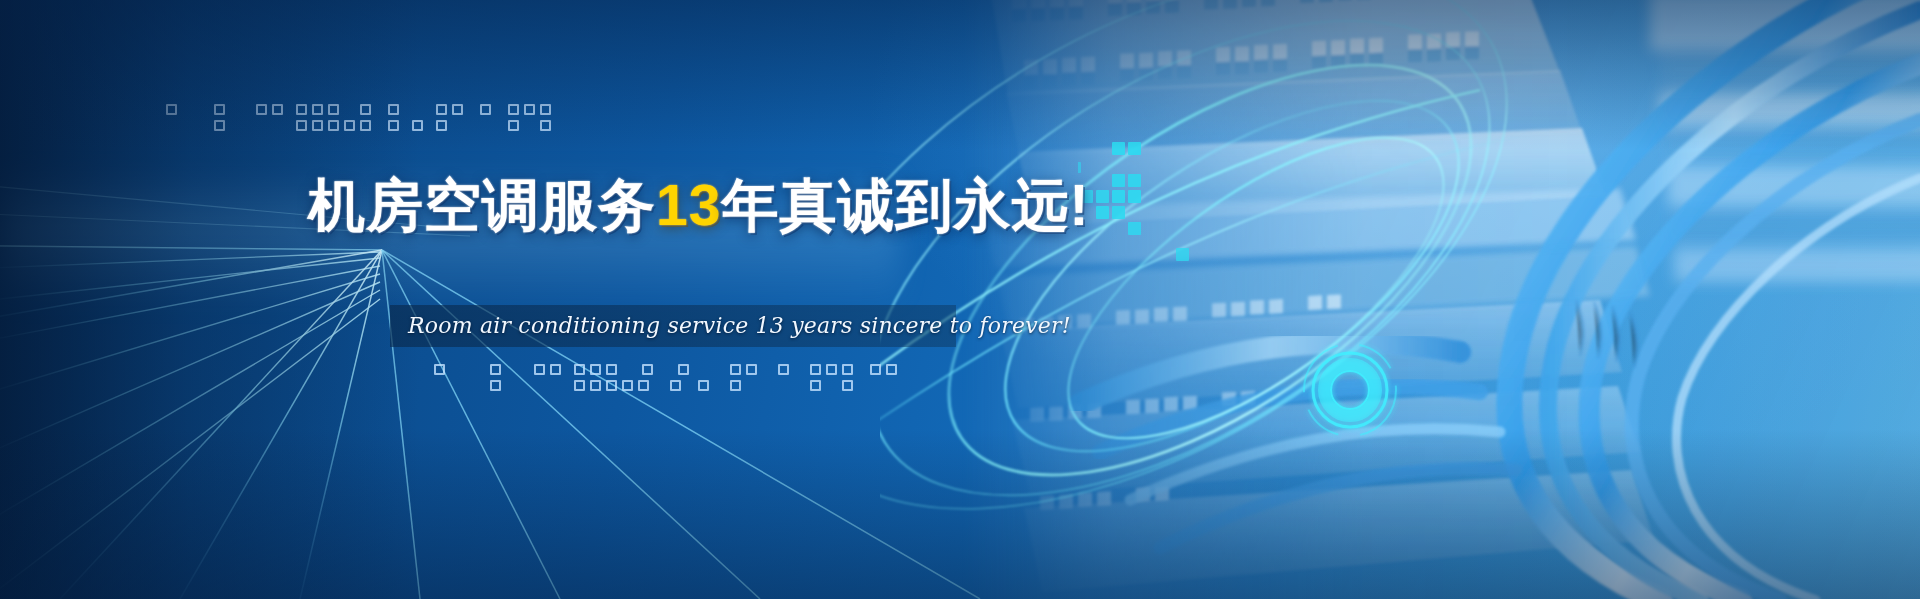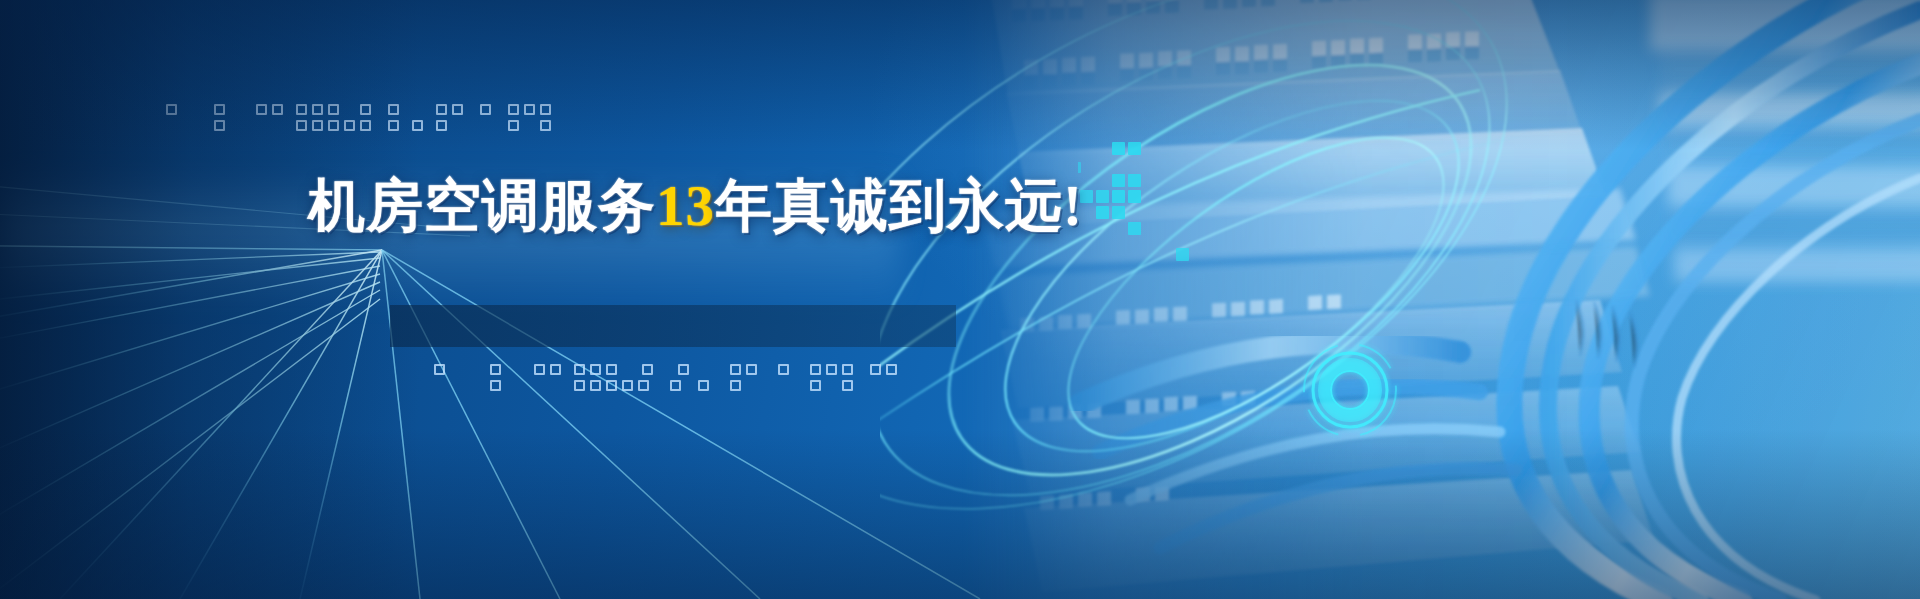--- a/index.html
+++ b/index.html
@@ -67,21 +67,21 @@
     position:absolute; width:11px; height:11px;
     border:2px solid rgba(196,226,255,.80);
     border-radius:1px;
   }
 
   
   .headline{
     position:absolute; left:308px; top:168px;
     font-size:57px; font-weight:bold; letter-spacing:1px;
     color:#ffffff; white-space:nowrap;
-    font-family:Liberation Serif, serif;
+    font-family:Liberation Sans, sans-serif;
     text-shadow:
       0 0 2px rgba(255,255,255,.85),
       2px 2px 0 rgba(10,50,105,.55),
       0 3px 12px rgba(4,34,78,.65);
   }
   .headline .hl{ color:#FFD400; text-shadow:0 0 2px rgba(255,226,110,.9), 2px 2px 0 rgba(120,78,0,.45), 0 3px 12px rgba(60,40,0,.5); }
 
   .subband{
     position:absolute; left:390px; top:305px;
     width:566px; height:42px;
@@ -502,14 +502,15 @@
     <div class="sq" style="left:456px; top:24px;"></div>
   </div>
 
   <div class="shade-left"></div>
   <div class="shade-top"></div>
   <div class="shade-bottom"></div>
 
   <div class="headline"><span>机房空调服务</span><span class="hl">13</span><span>年真诚到永远!</span></div>
 
   <div class="subband"></div>
+  <div class="subtitle">Room air conditioning service 13 years sincere to forever!</div>
 
 </div>
 
 </body></html>

